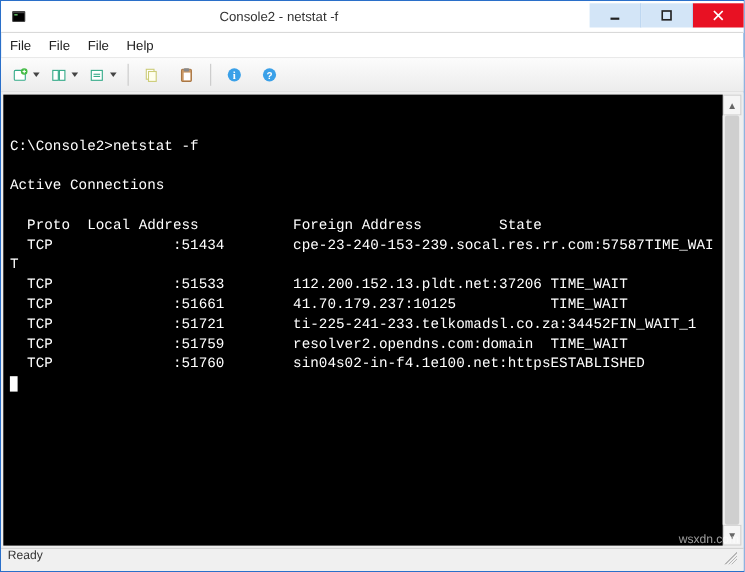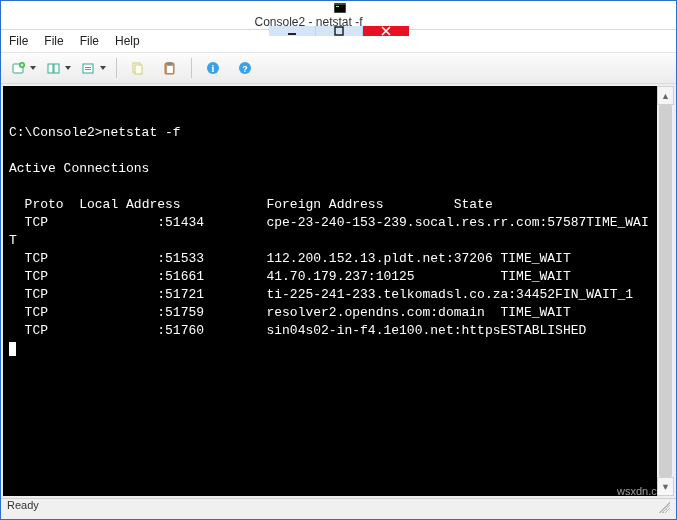--- a/index.html
+++ b/index.html
@@ -18,21 +18,20 @@
     background: #fff;
     position: relative;
   }
   
   .titlebar {
     height: 28px;
     background: #fff;
     display: flex;
     align-items: center;
     border-bottom: 1px solid #d9d9d9;
-    flex-direction: column;
   }
   .titlebar .app-icon {
     width: 16px; height: 16px;
     margin: 0 6px 0 8px;
     display: inline-flex; align-items: center; justify-content: center;
     font-size: 11px; color: #555;
   }
   .titlebar .title {
     flex: 1;
     text-align: center;

